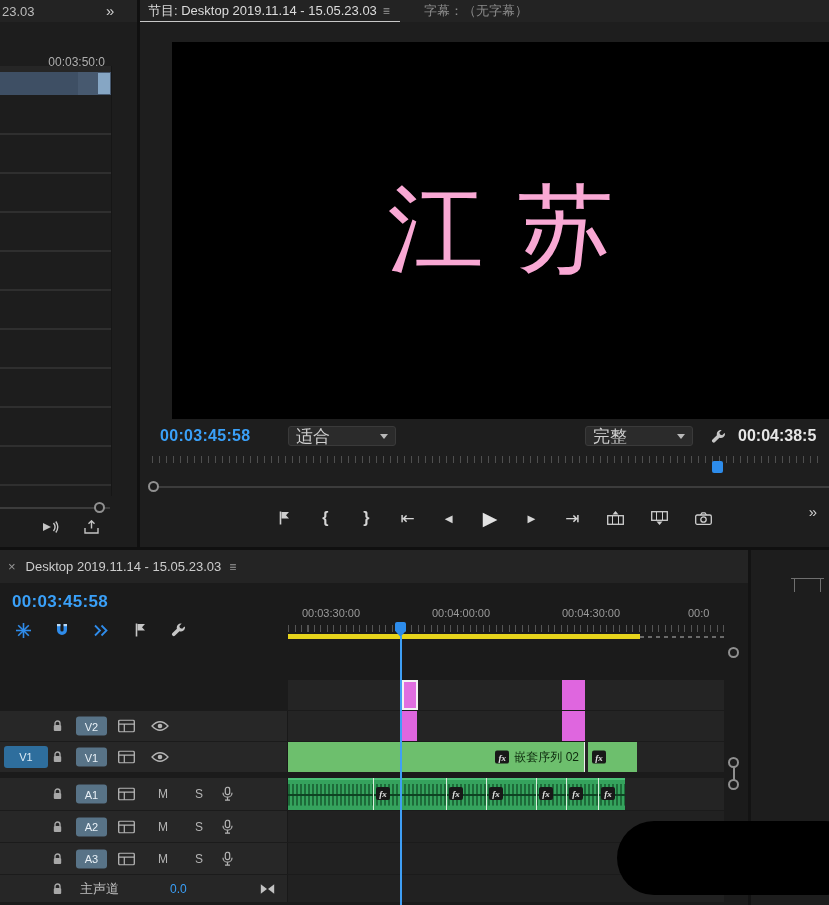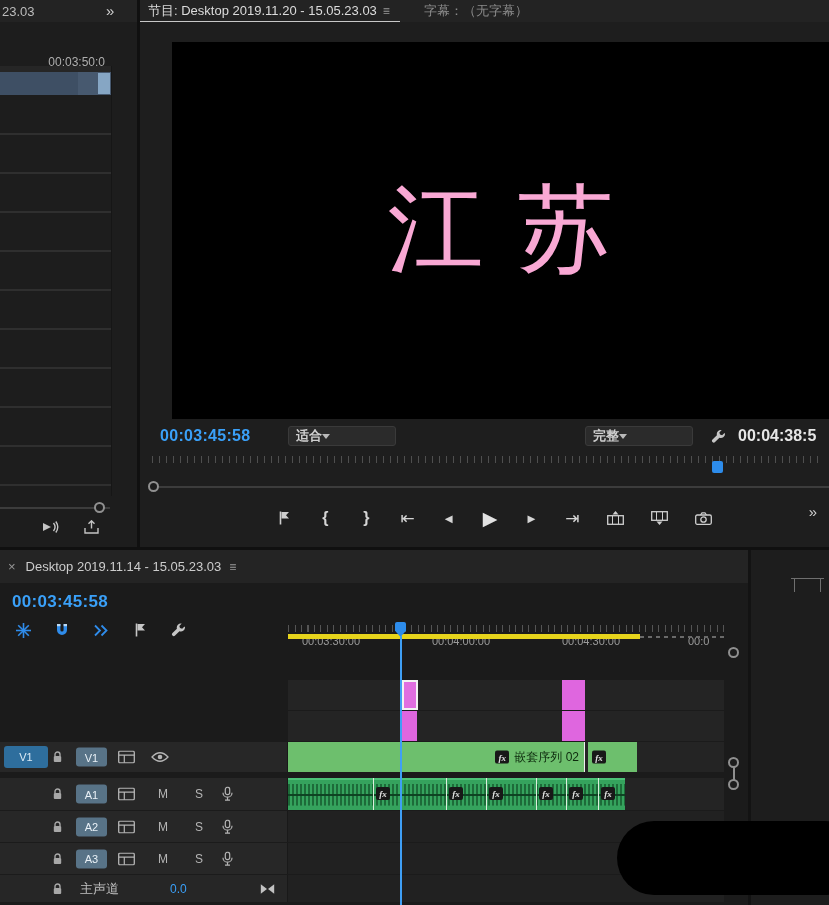--- a/index.html
+++ b/index.html
@@ -3,21 +3,21 @@
 <meta charset="utf-8">
 <style>
   * { margin:0; padding:0; box-sizing:border-box; }
   html,body { background:#111; }
   .app { position:relative; width:829px; height:905px; overflow:hidden; background:#1a1a1a;
          font-family:"Liberation Sans","DejaVu Sans",sans-serif; color:#bdbdbd; }
   .abs { position:absolute; }
   .tc-blue { color:#3aa0f8; font-weight:700; font-size:17px; letter-spacing:.3px; white-space:nowrap; }
   .tc-grey { color:#aeaeae; font-size:12px; white-space:nowrap; }
   .dd { position:absolute; height:20px; background:#2b2b2b; border:1px solid #3a3a3a; border-radius:3px;
-        display:flex; align-items:center; padding:0 7px; font-size:13px; color:#cfcfcf;font-weight:bold; }
+        display:flex; align-items:center; justify-content:space-between; padding:0 7px; font-size:17px; color:#cfcfcf; }
   .dd-caret { width:0; height:0; border-left:4px solid transparent; border-right:4px solid transparent; border-top:5px solid #b9b9b9; }
   .row { position:absolute; left:0; width:724px; }
   .hd { position:absolute; left:0; top:0; width:288px; height:100%; background:#272727; border-right:1px solid #191919; }
   .ct { position:absolute; left:288px; top:0; width:436px; height:100%; background:#242424; overflow:hidden; }
   .ct.empty { background:#212121; }
   .badge { position:absolute; width:31px; height:19px; border-radius:3px; background:#587387; color:#e9f1f7;
            font-size:11px; display:flex; align-items:center; justify-content:center; top:50%; transform:translateY(-50%); left:76px; }
   .srcbadge { position:absolute; width:44px; height:22px; border-radius:3px; background:#2e6e9d; color:#dcebf6;
            font-size:11px; display:flex; align-items:center; justify-content:center; top:50%; transform:translateY(-50%); left:4px; }
   .hd-ms { position:absolute; top:50%; transform:translateY(-50%); font-size:12px; color:#b5b5b5; width:16px; text-align:center; }
@@ -27,21 +27,21 @@
   .clip { position:absolute; top:0; bottom:0; }
   .clip-sep { position:absolute; top:0; bottom:0; width:1px; background:#ddefdd; }
   .knob { position:absolute; width:11px; height:11px; border:2px solid #909090; border-radius:50%; background:#1d1d1d; }
   .wave { background:
             linear-gradient(rgba(13,64,33,0.95) 0 0) center / 100% 2px no-repeat,
             repeating-linear-gradient(90deg, #1d6b39 0 2px, rgba(0,0,0,0) 2px 4px) center / 100% 72% no-repeat,
             #35a35d;
           border-top:2px solid #4cc277; }
   .transport { display:flex; align-items:center; justify-content:center; gap:27px; color:#d5d5d5; font-size:15px; }
   .titem { display:flex; align-items:center; justify-content:center; min-width:14px; cursor:default; }
-  .ruler-label { position:absolute; top:4px; width:66px; text-align:center; font-size:11px; color:#9a9a9a; white-space:nowrap; overflow:hidden;margin-top:28px; }
+  .ruler-label { position:absolute; top:4px; width:66px; text-align:center; font-size:11px; color:#9a9a9a; white-space:nowrap; overflow:hidden; }
 </style>
 </head>
 <body>
 
 <div class="app">
 
   <div class="abs" style="left:0;top:0;width:140px;height:547px;background:#1d1d1d;border-right:3px solid #101010;">
     <div class="abs" style="left:0;top:0;right:0;height:22px;background:#232323;">
       <span class="abs" style="left:2px;top:4px;font-size:13px;color:#bcbcbc;">23.03</span>
       <span class="abs" style="left:106px;top:2px;font-size:15px;color:#cfcfcf;">»</span>
@@ -66,21 +66,21 @@
       <svg width="15" height="14" viewBox="0 0 15 14">
           <path d="M7.5 8.5 V1 M4.5 3.8 L7.5 0.8 l3 3" fill="none" stroke="#c4c4c4" stroke-width="1.4"></path>
           <path d="M1 8 v5 h13 V8" fill="none" stroke="#c4c4c4" stroke-width="1.4"></path>
         </svg>
     </span>
   </div>
 
   <div class="abs" style="left:140px;top:0;width:689px;height:547px;background:#1e1e1e;">
     <div class="abs" style="left:0;top:0;right:0;height:22px;background:#232323;display:flex;align-items:center;">
       <div style="height:100%;display:flex;align-items:center;gap:6px;padding:0 10px 0 8px;border-bottom:1px solid #c8c8c8;">
-        <span style="font-size:13px;color:#dcdcdc;white-space:nowrap;">节目: Desktop 2019.11.20 - 15.05.23.03</span>
+        <span style="font-size:13px;color:#dcdcdc;white-space:nowrap;">节目: Desktop 2019.11.14 - 15.05.23.03</span>
         <span style="font-size:12px;color:#9a9a9a;">≡</span>
       </div>
       <div style="margin-left:24px;font-size:13px;color:#8c8c8c;white-space:nowrap;">字幕：（无字幕）</div>
     </div>
 
     <div class="abs" style="left:32px;top:42px;width:657px;height:377px;background:#000;display:flex;align-items:center;justify-content:center;">
       <span style="font-family:'Liberation Serif','DejaVu Serif',serif;color:#f9a8d4;font-size:96px;letter-spacing:34px;padding-left:34px;">江苏</span>
     </div>
 
     <span class="abs tc-blue" style="left:20px;top:427px;font-size:16px;">00:03:45:58</span>
@@ -208,20 +208,42 @@
     </div>
 
     <div class="row" style="top:130px;height:30px;">
       <div class="ct">
         <div class="clip" style="left:114px;width:16px;background:#e06ee0;border:2px solid #f2f2f2;"></div>
         <div class="clip" style="left:274px;width:23px;background:#df66df;"></div>
       </div>
     </div>
 
     <div class="row" style="top:161px;height:30px;">
+      <div class="hd">
+        <span class="icn" style="left:52px;">
+            <svg width="11" height="13" viewBox="0 0 11 13">
+              <path d="M3 5.5 V4 a2.5 2.5 0 0 1 5 0 v1.5" fill="none" stroke="#a8a8a8" stroke-width="1.4"></path>
+              <rect x="1.8" y="5.5" width="7.4" height="6" rx="1" fill="#a8a8a8"></rect>
+            </svg>
+          </span>
+        <span class="badge">V2</span>
+        <span class="icn" style="left:118px;">
+            <svg width="17" height="13" viewBox="0 0 17 13">
+              <rect x="0.7" y="0.7" width="15.6" height="11.6" rx="1.2" fill="none" stroke="#b5b5b5" stroke-width="1.3"></rect>
+              <line x1="0.7" y1="4.6" x2="16.3" y2="4.6" stroke="#b5b5b5" stroke-width="1.2"></line>
+              <line x1="6.3" y1="4.6" x2="6.3" y2="12.3" stroke="#b5b5b5" stroke-width="1.2"></line>
+            </svg>
+          </span>
+        <span class="icn" style="left:151px;">
+            <svg width="18" height="12" viewBox="0 0 18 12">
+              <path d="M1 6 Q9 -2.5 17 6 Q9 14.5 1 6 Z" fill="none" stroke="#b5b5b5" stroke-width="1.3"></path>
+              <circle cx="9" cy="6" r="2.3" fill="#b5b5b5"></circle>
+            </svg>
+          </span>
+      </div>
       <div class="ct">
         <div class="clip" style="left:114px;width:15px;background:#df66df;"></div>
         <div class="clip" style="left:274px;width:23px;background:#df66df;"></div>
       </div>
     </div>
 
     <div class="row" style="top:192px;height:30px;">
       <div class="hd">
         <span class="srcbadge">V1</span>
         <span class="icn" style="left:52px;">

